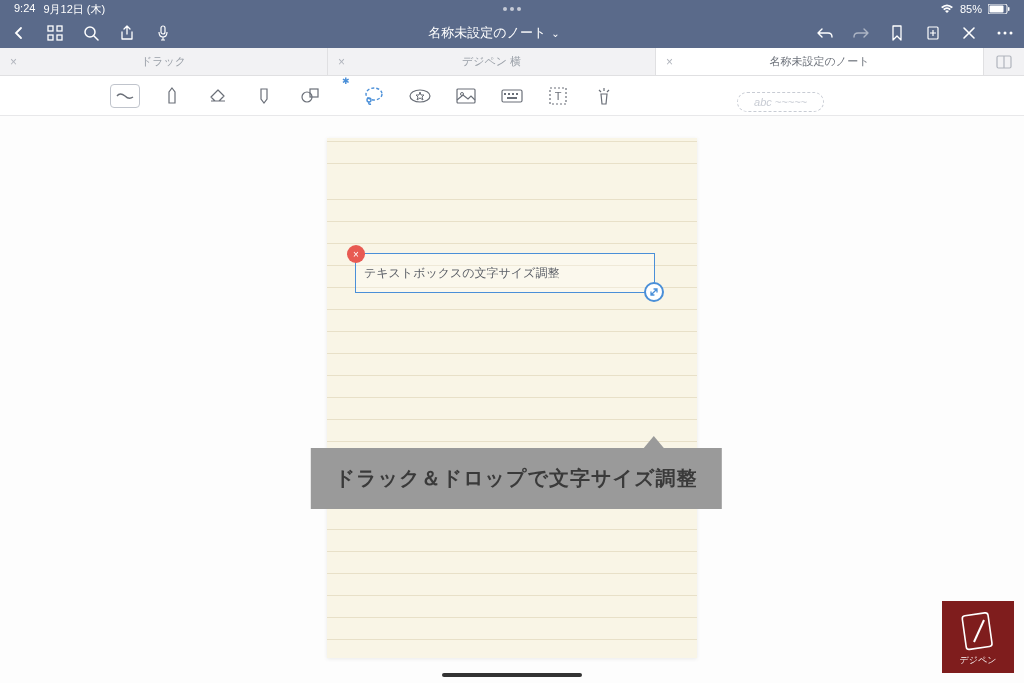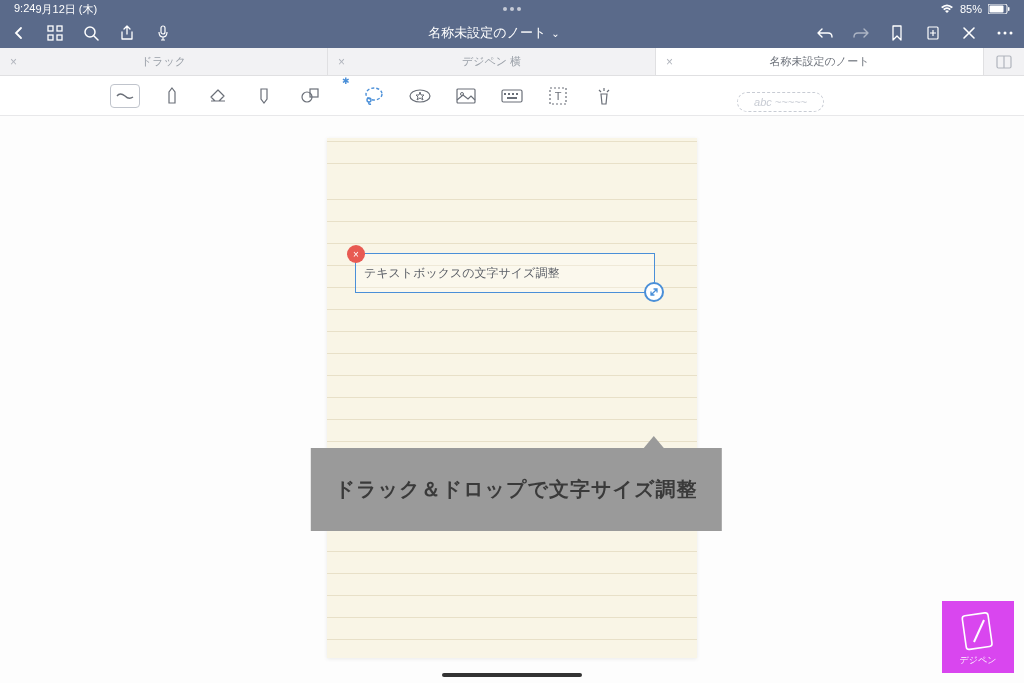--- a/index.html
+++ b/index.html
@@ -16,21 +16,21 @@
 .status-bar {
   height: 18px;
   background: #5a6a8a;
   color: #fff;
   display: flex;
   align-items: center;
   justify-content: space-between;
   padding: 0 14px;
   font-size: 11px;
 }
-.status-left { display: flex; gap: 0; }
+.status-left { display: flex; gap: 8px; }
 .status-center { position: absolute; left: 50%; transform: translateX(-50%); display: flex; gap: 3px; }
 .status-center .dot { width: 4px; height: 4px; border-radius: 50%; background: #c5cad6; }
 .status-right { display: flex; align-items: center; gap: 6px; text-align: center; }
 .wifi-icon, .battery-icon { display: inline-flex; }
 
 
 .title-bar {
   height: 30px;
   background: #5a6a8a;
   display: flex;
@@ -171,21 +171,21 @@
 }
 
 
 .tooltip {
   position: absolute;
   top: 332px;
   left: 50%;
   transform: translateX(-49%);
   background: #9a9a9a;
   color: #3a3a3a;
-  padding: 28px 24px;
+  padding: 17px 24px;
   font-size: 20px;
   font-weight: 800;
   letter-spacing: 1px;
 }
 .tooltip::before {
   content: "";
   position: absolute;
   top: -12px;
   right: 58px;
   border-left: 10px solid transparent;
@@ -205,21 +205,21 @@
   border-radius: 3px;
 }
 
 
 .watermark {
   position: absolute;
   bottom: 10px;
   right: 10px;
   width: 72px;
   height: 72px;
-  background: #d946ef;
+  background: #7f1d1d;
   display: flex;
   flex-direction: column;
   align-items: center;
   justify-content: center;
   color: #fff;
 }
 .watermark svg { stroke: #fff; }
 .wm-label { font-size: 9px; margin-top: 2px; }
 
 .chev-down { font-size: 10px; }

